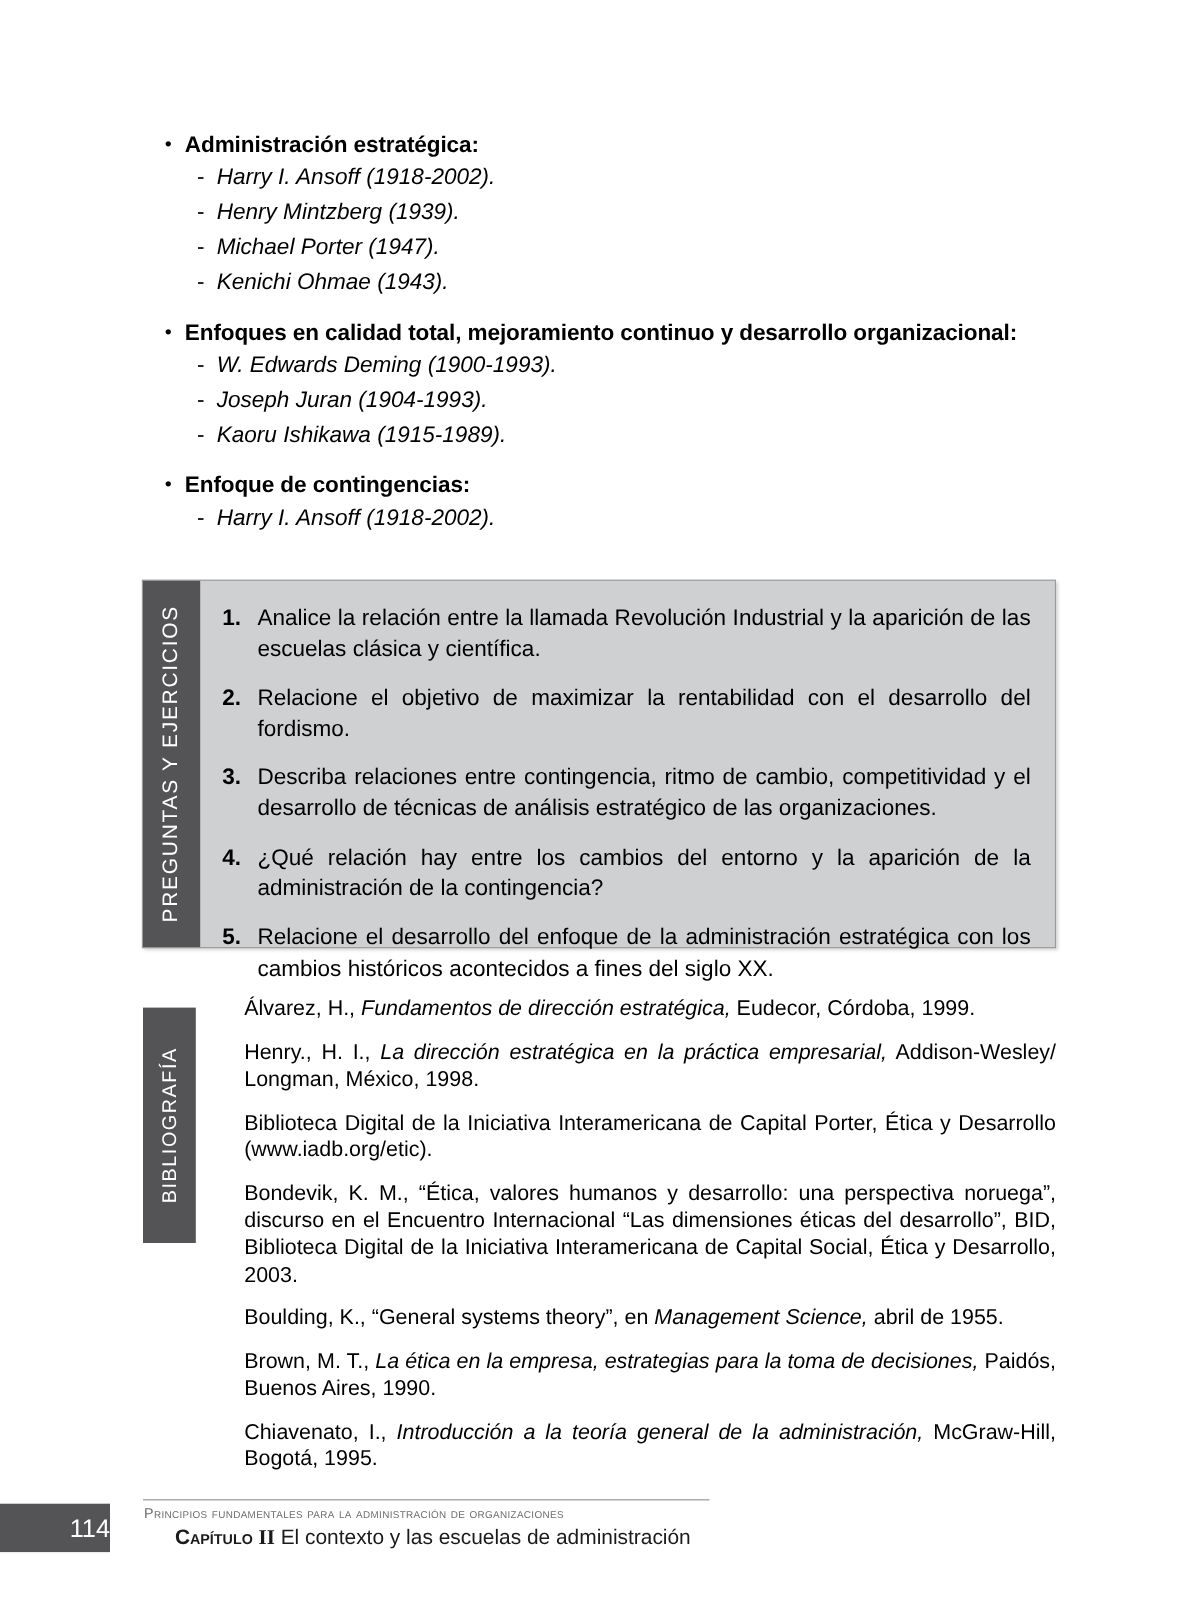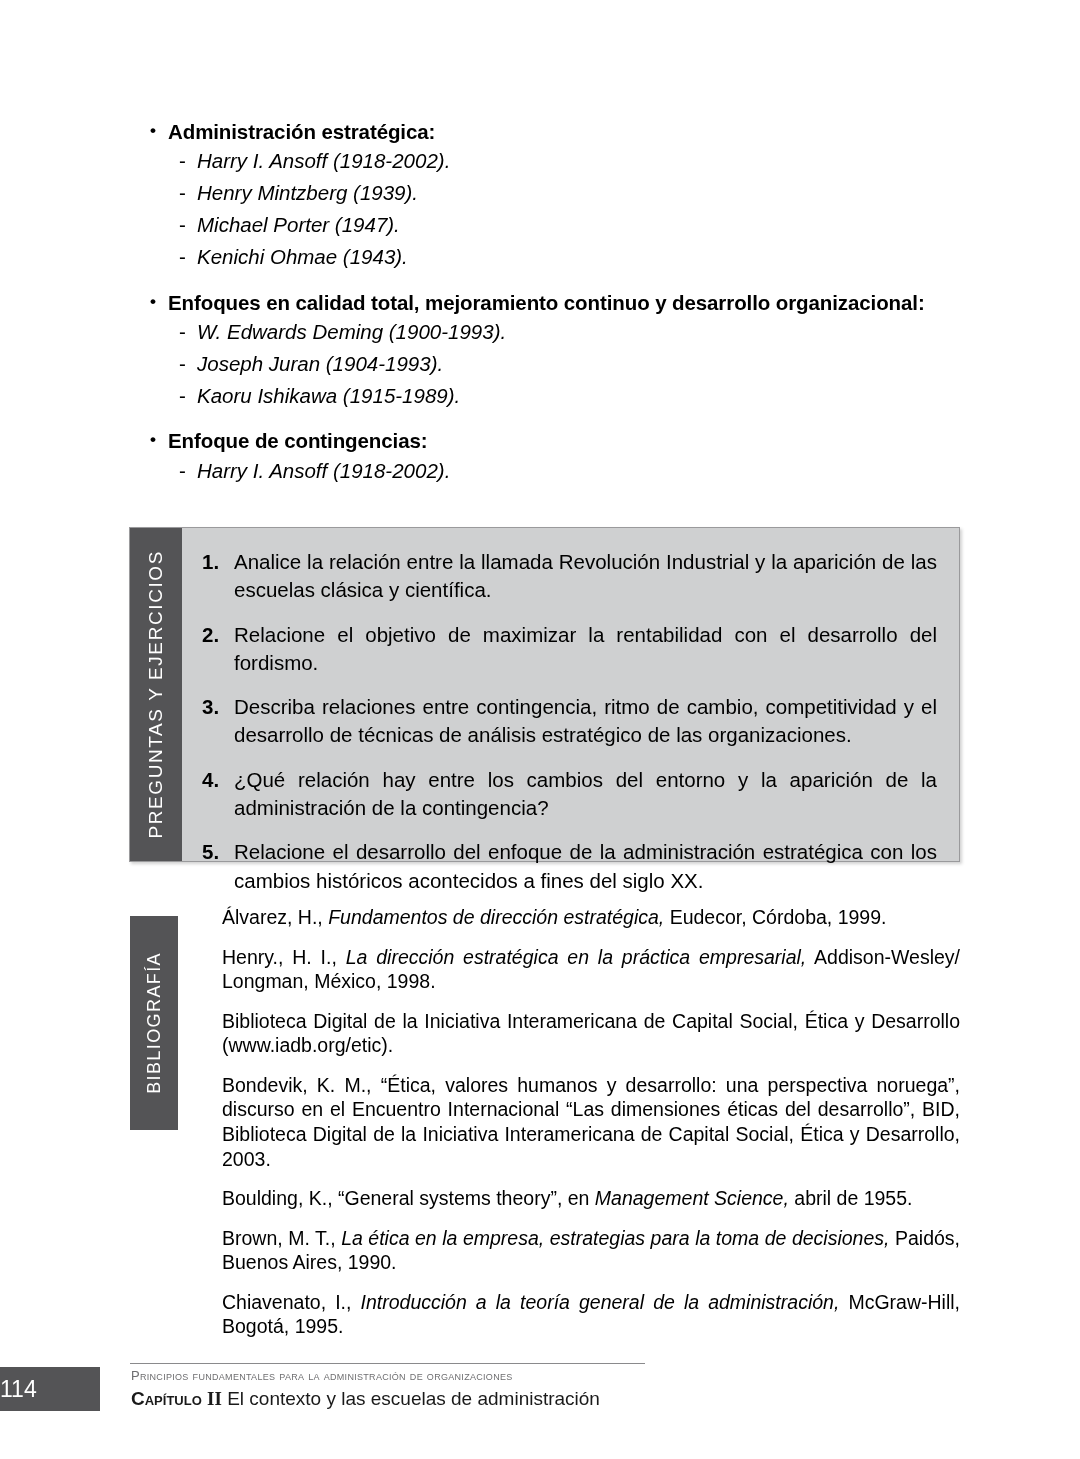--- a/index.html
+++ b/index.html
@@ -146,21 +146,21 @@
     position: absolute;
     left: 0px;
     top: 1367px;
     width: 100px;
     height: 44px;
     background: #545456;
     color: #ffffff;
     font-size: 23px;
     display: flex;
     align-items: center;
-    justify-content: flex-start;
+    justify-content: flex-end;
   }
   .footer-rule {
     position: absolute;
     left: 130px;
     top: 1363px;
     width: 515px;
     height: 1px;
     background: #8a8a8c;
   }
   .footer-text {
@@ -178,20 +178,21 @@
   }
   .footer-line2 {
     font-size: 19px;
     color: #1a1a1a;
     line-height: 1.35;
     margin-top: 1px;
   }
   .footer-line2 .chap {
     font-weight: bold;
     font-variant: small-caps;
+    margin-left: 28px;
   }
   .footer-line2 .chap-num {
     font-weight: bold;
     font-family: "Liberation Serif", serif;
   }
 </style>
 </head>
 <body>
 
 <div class="page">
@@ -286,21 +287,21 @@
   </div>
 
   <div class="bib-list">
     <div class="bib-item">
       <span>Álvarez, H., </span><i>Fundamentos de dirección estratégica,</i><span> Eudecor, Córdoba, 1999.</span>
     </div>
     <div class="bib-item">
       <span>Henry., H. I., </span><i>La dirección estratégica en la práctica empresarial,</i><span> Addison-Wesley/ Longman, México, 1998.</span>
     </div>
     <div class="bib-item">
-      <span>Biblioteca Digital de la Iniciativa Interamericana de Capital Social, Ética y Desarrollo (www.iadb.org/etic).</span><i></i><span></span>
+      <span>Biblioteca Digital de la Iniciativa Interamericana de Capital Porter, Ética y Desarrollo (www.iadb.org/etic).</span><i></i><span></span>
     </div>
     <div class="bib-item">
       <span>Bondevik, K. M., “Ética, valores humanos y desarrollo: una perspectiva noruega”, discurso en el Encuentro Internacional “Las dimensiones éticas del desarrollo”, BID, Biblioteca Digital de la Iniciativa Interamericana de Capital Social, Ética y Desarrollo, 2003.</span><i></i><span></span>
     </div>
     <div class="bib-item">
       <span>Boulding, K., “General systems theory”, en </span><i>Management Science,</i><span> abril de 1955.</span>
     </div>
     <div class="bib-item">
       <span>Brown, M. T., </span><i>La ética en la empresa, estrategias para la toma de decisiones,</i><span> Paidós, Buenos Aires, 1990.</span>
     </div>

